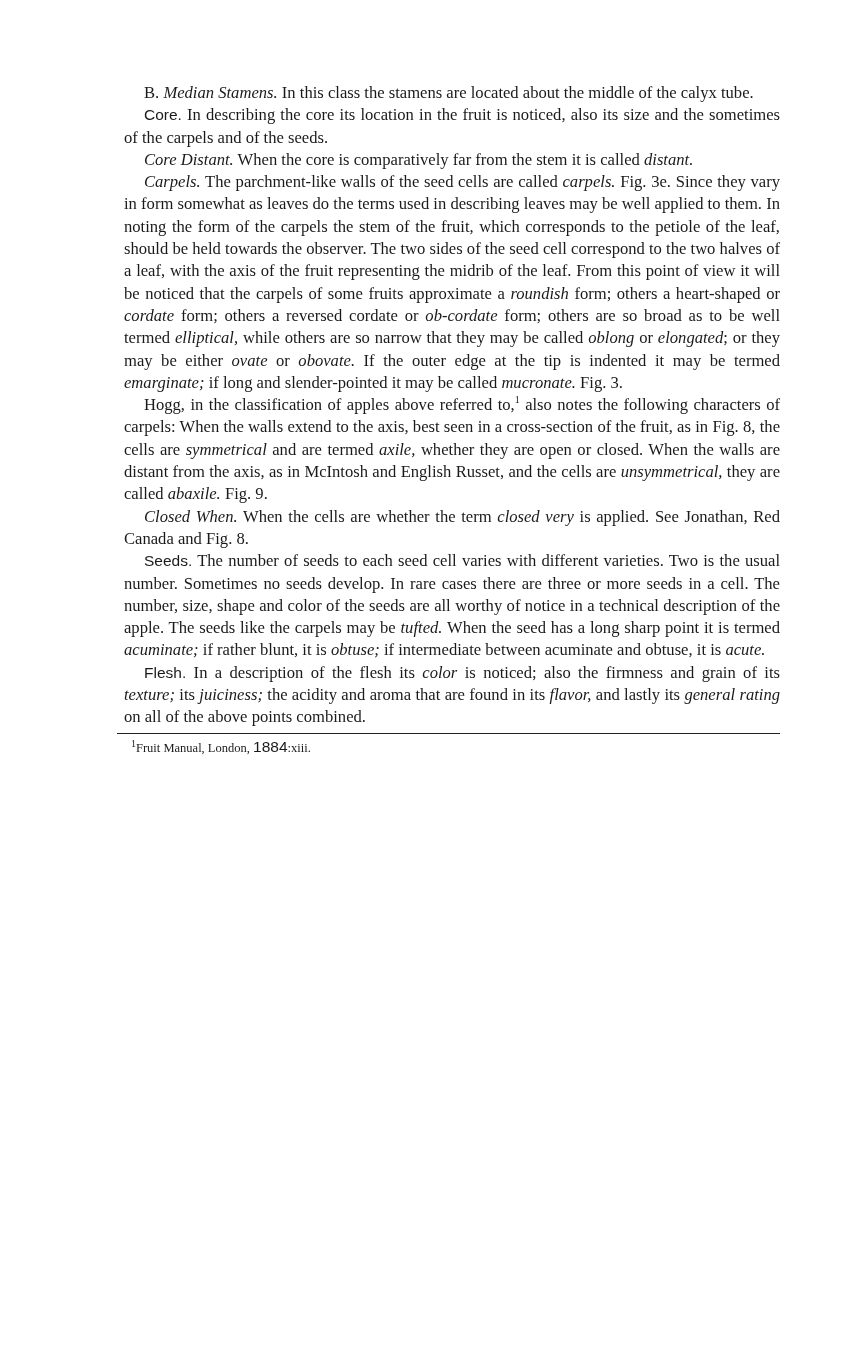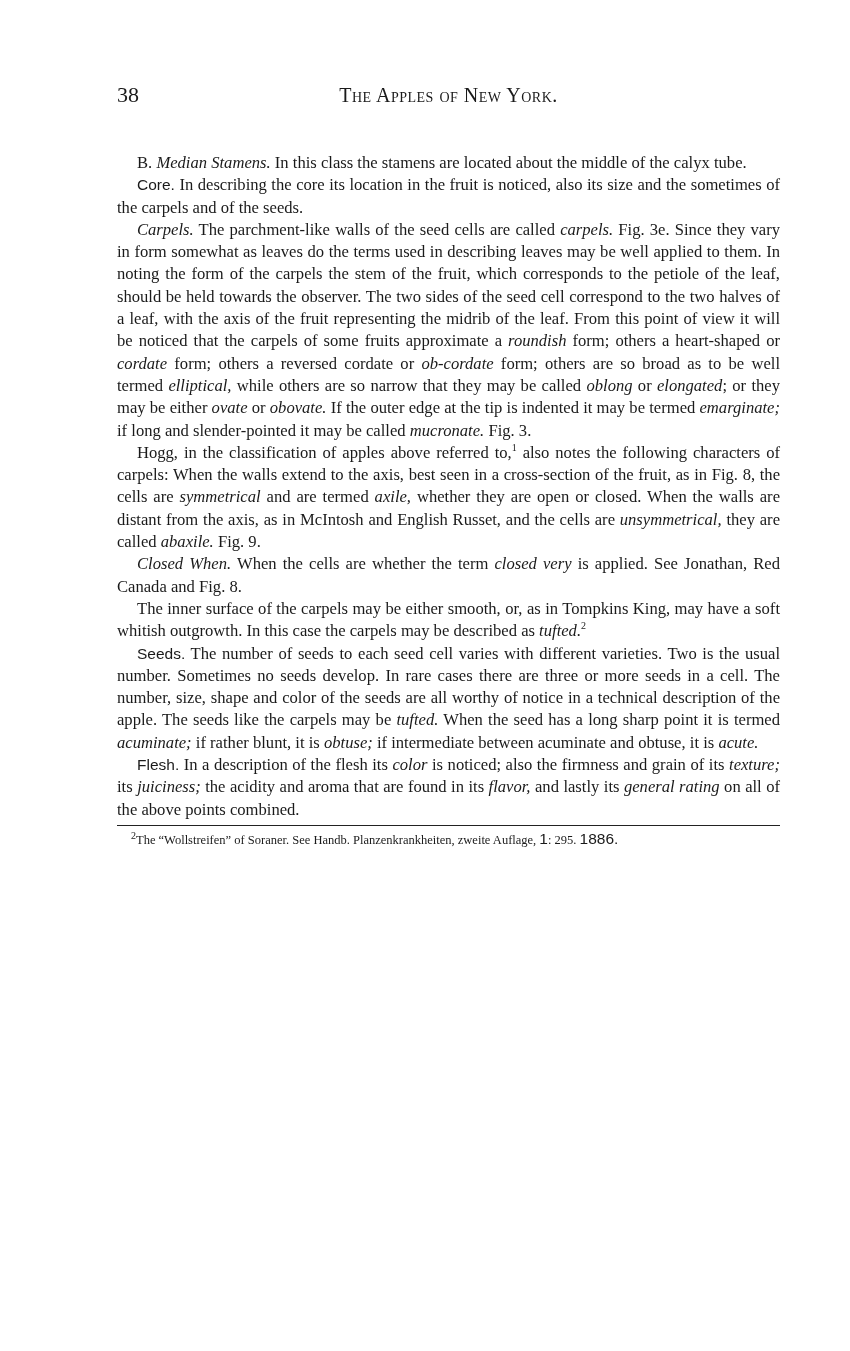--- a/index.html
+++ b/index.html
@@ -1,47 +1,43 @@
 <!DOCTYPE html>
 <html><head>
   <meta charset="utf-8">
   <style>
     html, body { margin: 0; padding: 0; background: #ffffff; }
     body { width: 850px; height: 1351px; position: relative; overflow: hidden; color: #1a1a1a; }
     .page { position: absolute; left: 117px; top: 82px; width: 663px; font-family: "Liberation Serif", "DejaVu Serif", serif; }
     .header { position: relative; height: 36px; margin-bottom: 34px; }
     .page-num { position: absolute; left: 0; top: 0; font-size: 22px; }
     .running-title { position: absolute; left: 0; right: 0; top: 2px; text-align: center; font-size: 20px; font-variant: small-caps; letter-spacing: 0.5px; }
-    .body { font-size: 16.6px; line-height: 22.3px; text-align: justify; }
+    .body { font-size: 16.6px; line-height: 22.3px; text-align: justify; margin-left: 7px; }
     .para { margin: 0; text-indent: 20px; }
     i, .it { font-style: italic; }
     .bold { font-weight: normal; font-family: "Liberation Sans", "DejaVu Sans", sans-serif; font-size: 15.5px; }
     sup { font-size: 10px; line-height: 0; vertical-align: super; }
     .rule { border-top: 1px solid #222; margin-top: 4px; margin-bottom: 4px; width: 100%; }
     .footnotes { font-size: 12.5px; line-height: 17px; text-align: justify; }
     .fn { margin: 0; text-indent: 14px; }
   </style>
 </head>
 <body>
 
 <div class="page">
-  <div class="header">
-    <span class="page-num">38</span>
-    <div class="running-title">The Apples of New York.</div>
-  </div>
 
   <div class="body" id="body-text">
       <p class="para"><span>B. </span><i>Median Stamens.</i><span>  In this class the stamens are located about the middle of the calyx tube.</span></p>
       <p class="para"><span class="bold">Core.</span><span>  In describing the core its location in the fruit is noticed, also its size and the sometimes of the carpels and of the seeds.</span></p>
+      <p class="para"><i>Core Distant.</i><span>  When the core is comparatively far from the stem it is called </span><i>distant.</i></p>
       <p class="para"><i>Carpels.</i><span>  The parchment-like walls of the seed cells are called </span><i>carpels.</i><span> Fig. 3e.  Since they vary in form somewhat as leaves do the terms used in describing leaves may be well applied to them.  In noting the form of the carpels the stem of the fruit, which corresponds to the petiole of the leaf, should be held towards the observer.  The two sides of the seed cell correspond to the two halves of a leaf, with the axis of the fruit representing the midrib of the leaf.  From this point of view it will be noticed that the carpels of some fruits approximate a </span><i>roundish</i><span> form; others a heart-shaped or </span><i>cordate</i><span> form; others a reversed cordate or </span><i>ob-cordate</i><span> form; others are so broad as to be well termed </span><i>elliptical,</i><span> while others are so narrow that they may be called </span><i>oblong</i><span> or </span><i>elongated</i><span>; or they may be either </span><i>ovate</i><span> or </span><i>obovate.</i><span>  If the outer edge at the tip is indented it may be termed </span><i>emarginate;</i><span> if long and slender-pointed it may be called </span><i>mucronate.</i><span>  Fig. 3.</span></p>
       <p class="para"><span>Hogg, in the classification of apples above referred to,</span><sup>1</sup><span> also notes the following characters of carpels: When the walls extend to the axis, best seen in a cross-section of the fruit, as in Fig. 8, the cells are </span><i>symmetrical</i><span> and are termed </span><i>axile,</i><span> whether they are open or closed.  When the walls are distant from the axis, as in McIntosh and English Russet, and the cells are </span><i>unsymmetrical,</i><span> they are called </span><i>abaxile.</i><span>  Fig. 9.</span></p>
       <p class="para"><i>Closed When.</i><span>  When the cells are whether the term </span><i>closed very</i><span> is applied. See Jonathan, Red Canada and Fig. 8.</span></p>
-      <p class="para"><span>The inner surface of the carpels may be either smooth, or, as in Tompkins King, may have a soft whitish outgrowth.  In this case the carpels may be described as </span><i>tufted.</i><sup>2</sup></p>
       <p class="para"><span class="bold">Seeds.</span><span>  The number of seeds to each seed cell varies with different varieties. Two is the usual number.  Sometimes no seeds develop.  In rare cases there are three or more seeds in a cell.  The number, size, shape and color of the seeds are all worthy of notice in a technical description of the apple.  The seeds like the carpels may be </span><i>tufted.</i><span>  When the seed has a long sharp point it is termed </span><i>acuminate;</i><span> if rather blunt, it is </span><i>obtuse;</i><span> if intermediate between acuminate and obtuse, it is </span><i>acute.</i></p>
       <p class="para"><span class="bold">Flesh.</span><span>  In a description of the flesh its </span><i>color</i><span> is noticed; also the firmness and grain of its </span><i>texture;</i><span> its </span><i>juiciness;</i><span> the acidity and aroma that are found in its </span><i>flavor,</i><span> and lastly its </span><i>general rating</i><span> on all of the above points combined.</span></p>
     </div>
 
   <div class="rule"></div>
 
   <div class="footnotes" id="footnotes">
-      <p class="fn"><sup>2</sup><span>The “Wollstreifen” of Soraner.  See Handb. Planzenkrankheiten, zweite Auflage, </span><span class="bold">1</span><span>: 295.  </span><span class="bold">1886.</span></p>
+      <p class="fn"><sup>1</sup><span>Fruit Manual, London, </span><span class="bold">1884</span><span>:xiii.</span></p>
     </div>
 </div>
 
 </body></html>

